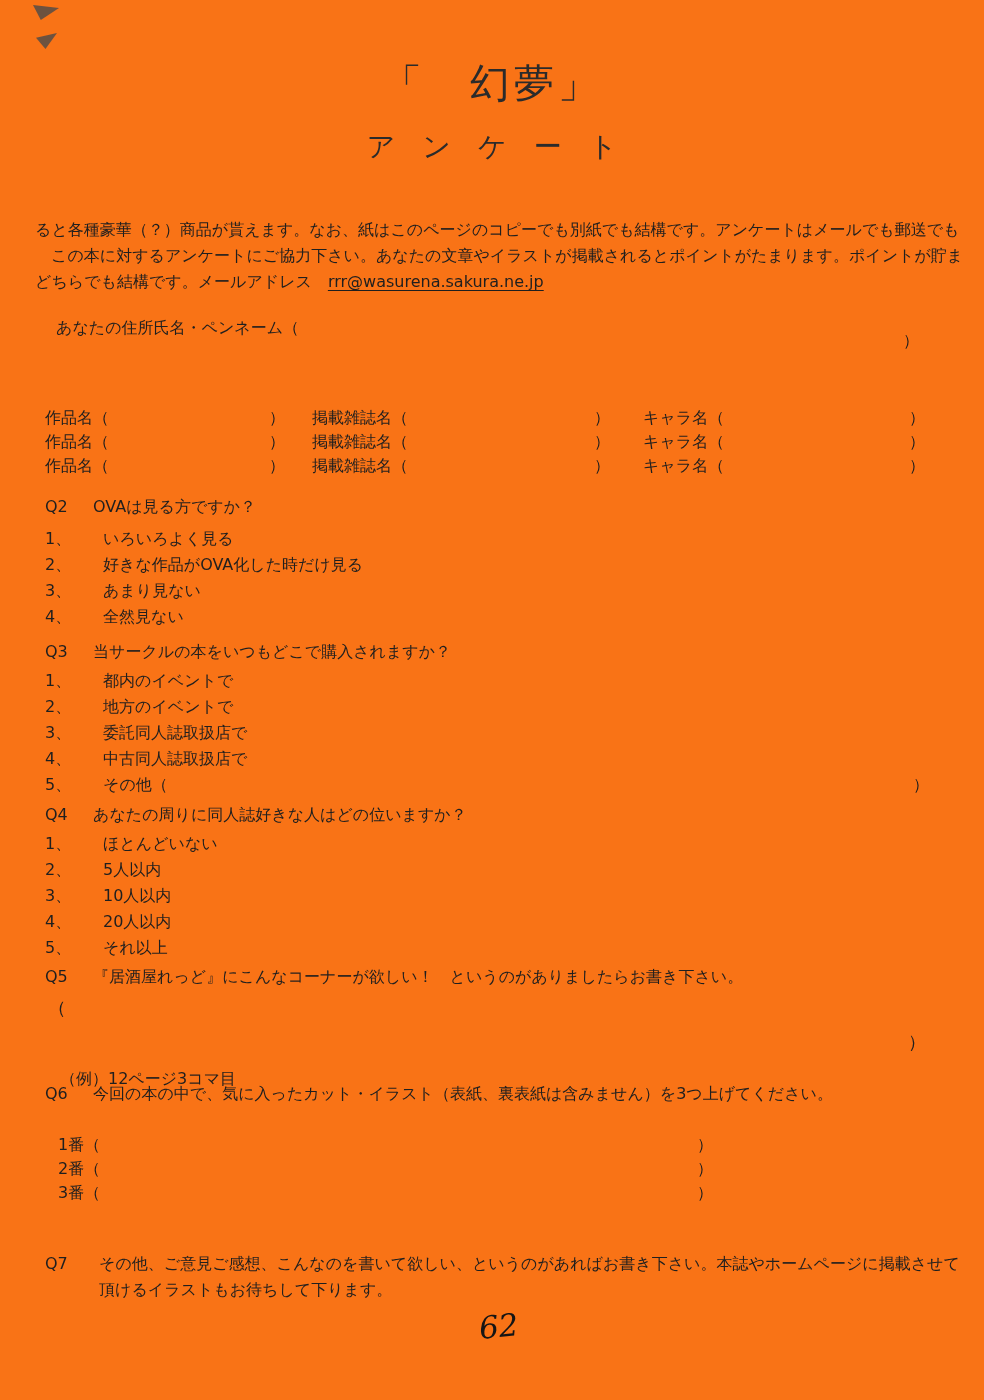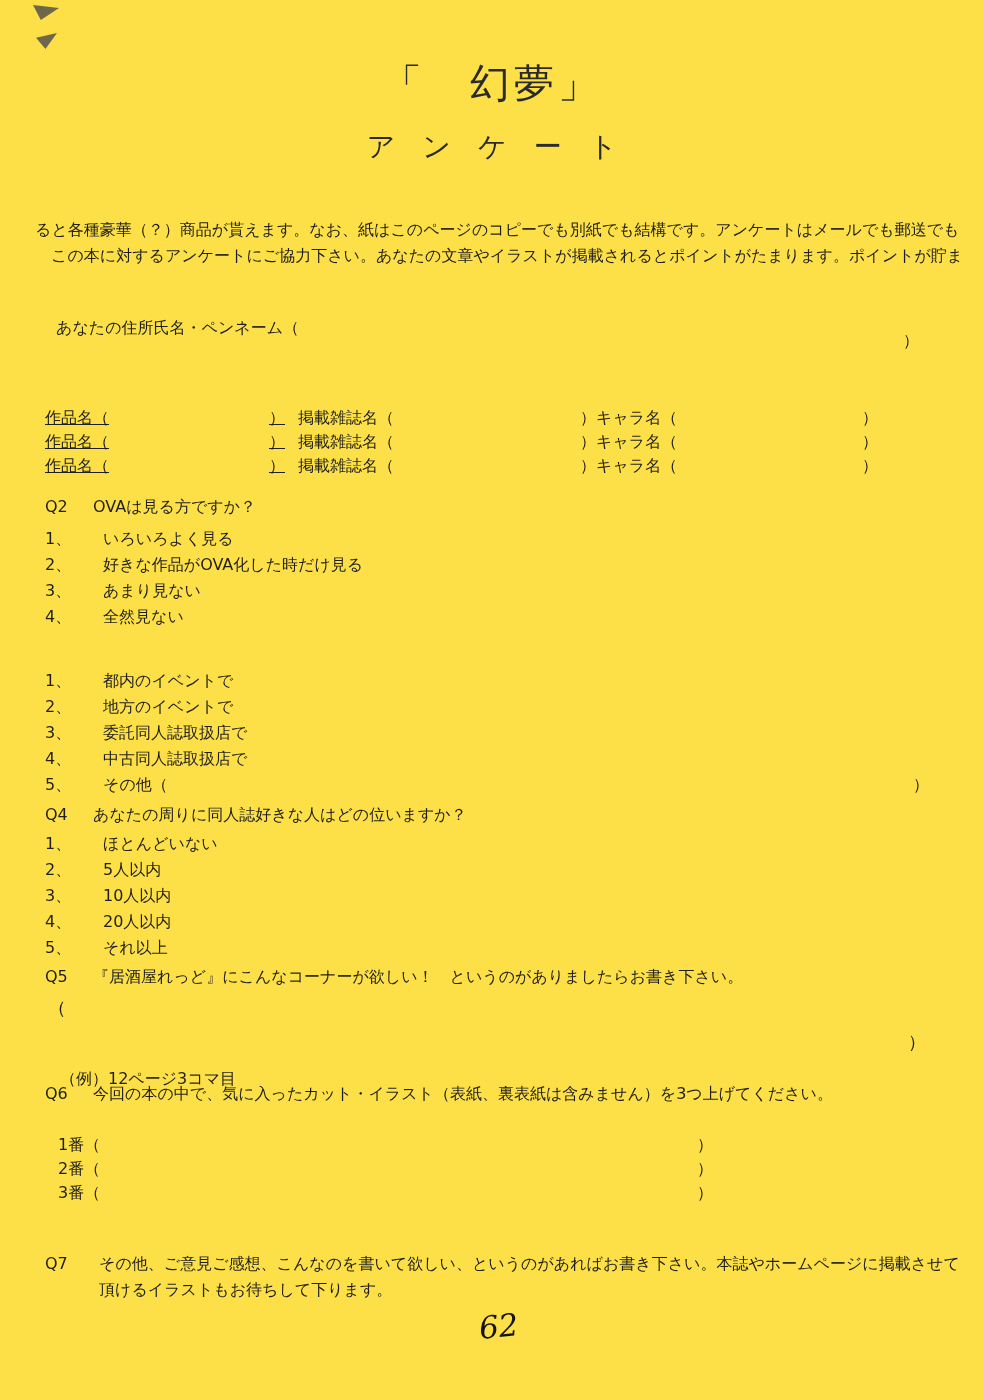--- a/index.html
+++ b/index.html
@@ -1,17 +1,17 @@
 <!DOCTYPE html>
 <html><head>
 <meta charset="utf-8">
 <style>
   html,body{margin:0;padding:0;background:#e8e8e8;}
   .page{
-    position:relative;width:984px;height:1400px;background:#fde047;overflow:hidden;
+    position:relative;width:984px;height:1400px;background:#f97316;overflow:hidden;
     font-family:"DejaVu Sans","Liberation Sans",sans-serif;
     color:#1f1f1f;font-size:16px;margin:0 auto;
   }
   .title{
     position:absolute;top:56px;left:0;width:100%;text-align:center;
     font-family:"DejaVu Serif","Liberation Serif",serif;
     font-size:40px;letter-spacing:4px;color:#2b2b2b;white-space:nowrap;
   }
   .subtitle{
     position:absolute;top:128px;left:0;width:100%;text-align:center;
@@ -21,22 +21,22 @@
   }
   .intro{position:absolute;top:217px;left:35px;line-height:26px;white-space:nowrap;}
   .email{text-decoration:underline;text-underline-offset:3px;}
   .addr{position:absolute;top:318px;left:56px;white-space:nowrap;}
   .addr-close{position:absolute;top:331px;left:903px;}
   .qhead{position:absolute;left:45px;display:flex;white-space:nowrap;}
   .qnum{flex:0 0 48px;width:48px;}
   .q1rows{position:absolute;top:406px;left:45px;width:880px;line-height:24px;}
   .q1row{display:flex;white-space:nowrap;}
   .fld{display:flex;justify-content:space-between;}
-  .f1{width:240px;margin-right:13px;text-decoration:underline;}
-  .f2{width:298px;font-family:Liberation Serif, serif;}
+  .f1{width:240px;margin-right:27px;}
+  .f2{width:298px;margin-right:33px;font-family:Liberation Serif, serif;}
   .f3{width:282px;}
   .opts{position:absolute;left:45px;line-height:26px;white-space:nowrap;}
   .opt{display:flex;}
   .onum{flex:0 0 58px;width:58px;}
   .q3close{position:absolute;left:868px;top:104px;}
   .q5open{position:absolute;top:996px;left:48px;font-size:18px;}
   .q5close{position:absolute;top:1030px;left:908px;font-size:18px;}
   .ul{text-underline-offset:3px;}
   .q6example{position:absolute;top:1069px;left:60px;white-space:nowrap;}
   .q6items{position:absolute;top:1133px;left:58px;width:655px;line-height:24px;}
@@ -60,20 +60,21 @@
 
   <div class="mark mark1"></div>
   <div class="mark mark2"></div>
 
   <div class="title">「　幻夢」</div>
   <div class="subtitle">アンケート</div>
 
   <div class="intro">
     <div>ると各種豪華（？）商品が貰えます。なお、紙はこのページのコピーでも別紙でも結構です。アンケートはメールでも郵送でも</div>
     <div>　この本に対するアンケートにご協力下さい。あなたの文章やイラストが掲載されるとポイントがたまります。ポイントが貯ま</div>
+    <div><span>どちらでも結構です。メールアドレス　</span><span class="email">rrr@wasurena.sakura.ne.jp</span></div>
   </div>
 
   <div class="addr">あなたの住所氏名・ペンネーム（</div>
   <div class="addr-close">）</div>
 
   <div class="q1rows">
     <div class="q1row">
       <span class="fld f1">
           <span>作品名（</span>
           <span>）</span>
@@ -133,20 +134,24 @@
     <div class="opt">
         <span class="onum">3、</span>
         <span>あまり見ない</span>
       </div>
     <div class="opt">
         <span class="onum">4、</span>
         <span>全然見ない</span>
       </div>
   </div>
 
+  <div class="qhead" style="top:642px">
+    <span class="qnum">Q3</span>
+    <span>当サークルの本をいつもどこで購入されますか？</span>
+  </div>
   <div class="opts" style="top:668px;position:absolute">
     <div class="opt">
         <span class="onum">1、</span>
         <span>都内のイベントで</span>
       </div>
     <div class="opt">
         <span class="onum">2、</span>
         <span>地方のイベントで</span>
       </div>
     <div class="opt">

